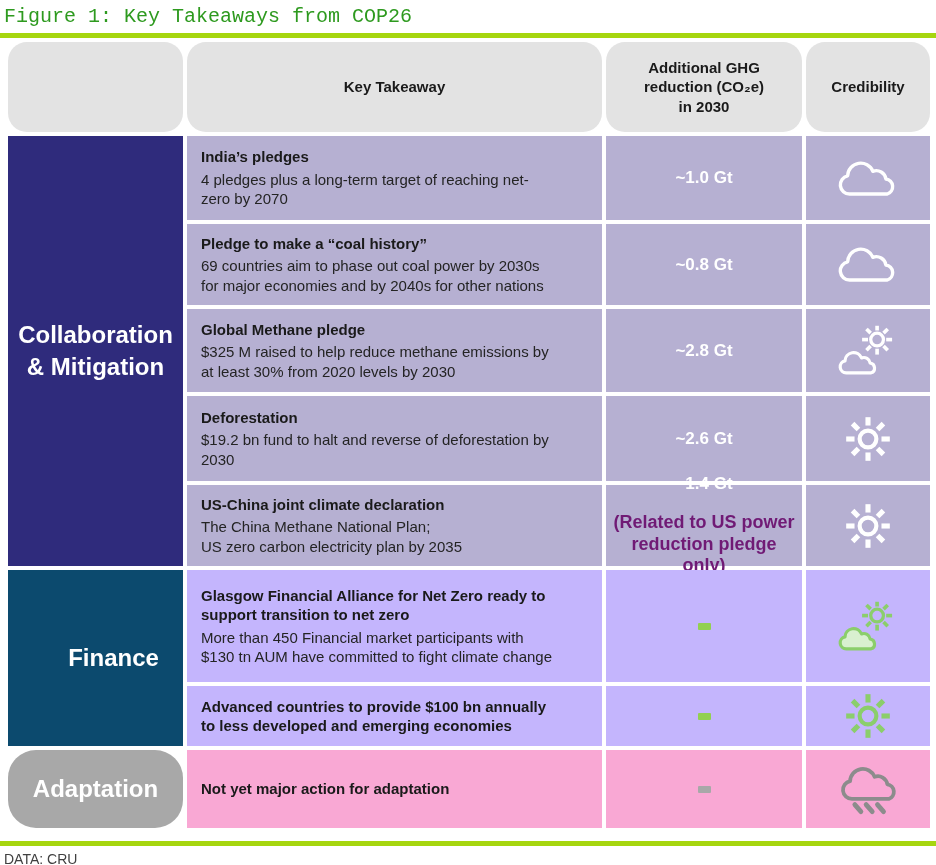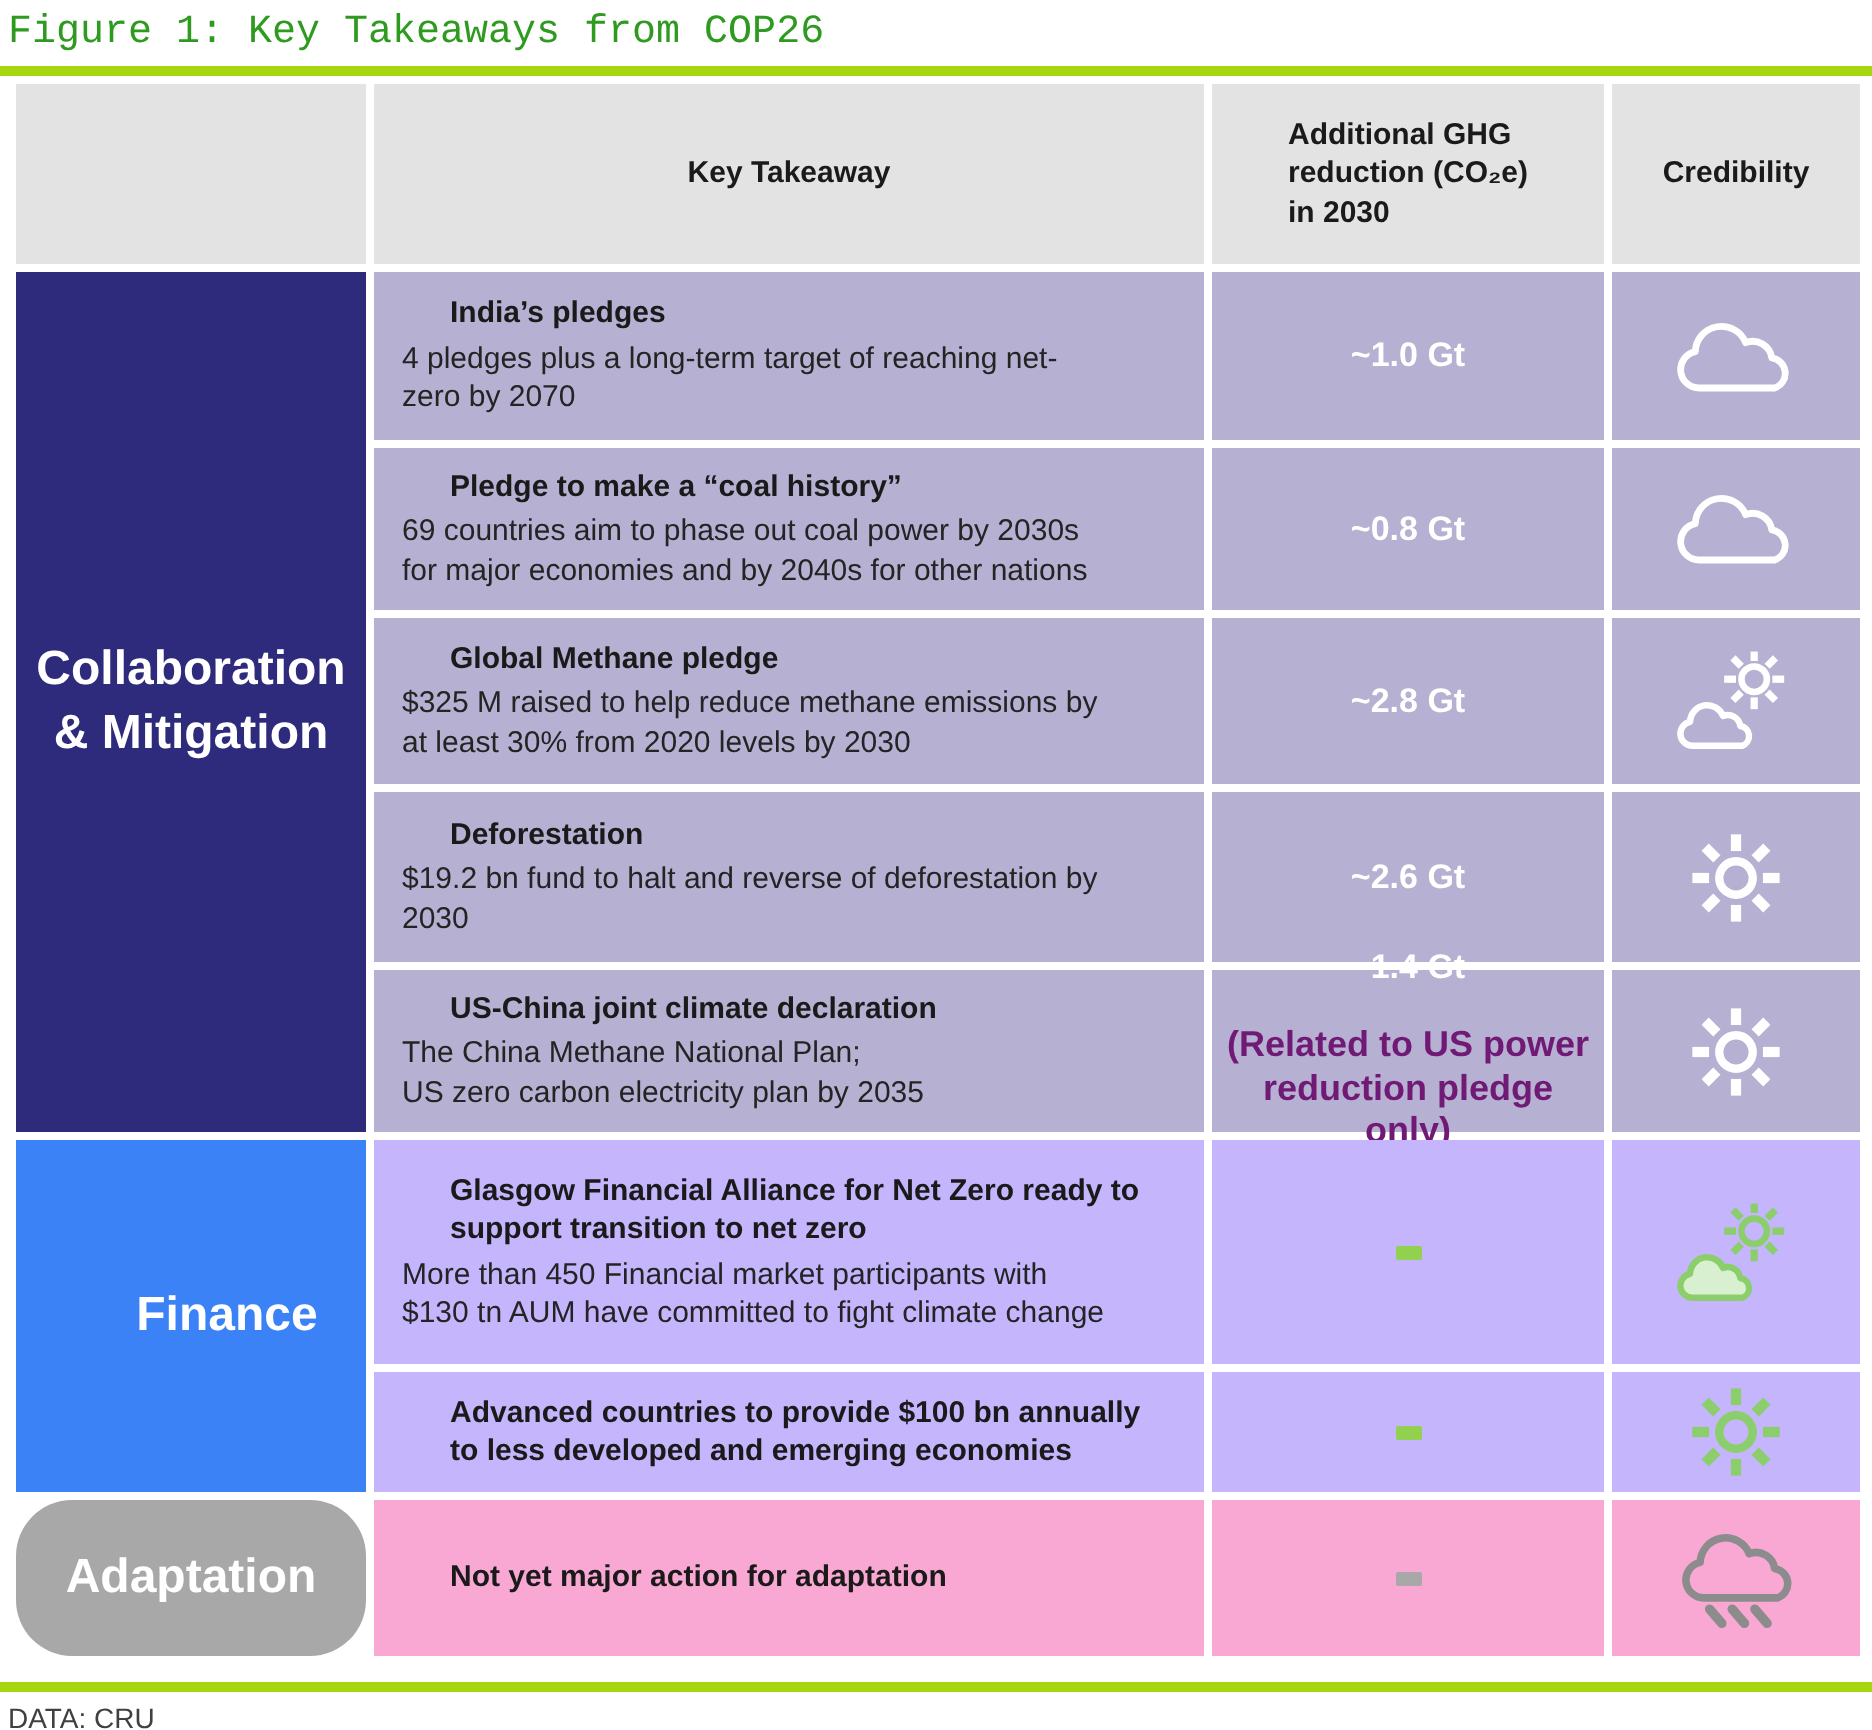--- a/index.html
+++ b/index.html
@@ -13,41 +13,41 @@
   .accent-line { height: 5px; background: #a6d60f; width: 936px; }
   .grid {
     margin: 4px 0 0 8px; width: 922px;
     display: grid;
     grid-template-columns: 175px 415px 196px 124px;
     grid-template-rows: 90px 84px 81px 83px 85px 81px 112px 60px 78px;
     gap: 4px;
   }
   .hcell {
     background:#e3e3e3; display:flex; align-items:center; justify-content:center;
-    font-weight:bold; font-size:15px; line-height:1.3;
+    text-align:center; font-weight:bold; font-size:15px; line-height:1.3;border-radius:19px;
   }
   .pre { white-space: pre-line; }
   .cat {
     display:flex; align-items:center; justify-content:center; text-align:center;
     font-weight:bold; font-size:24px; color:#ffffff; line-height:1.35; grid-column:1;
   }
   .cat-navy  { background:#2f2b7c; grid-row: 2 / span 5; }
-  .cat-green { background:#3b82f6; grid-row: 7 / span 2; padding-left: 36px; }
+  .cat-green { background:#0c4a6e; grid-row: 7 / span 2; padding-left: 36px; }
   .cat-gray  { background:#a8a8a8; grid-row: 9; border-radius: 28px; }
   .r2{grid-row:2}.r3{grid-row:3}.r4{grid-row:4}.r5{grid-row:5}
   .r6{grid-row:6}.r7{grid-row:7}.r8{grid-row:8}.r9{grid-row:9}
   .take  { grid-column:2; display:flex; flex-direction:column; justify-content:center;
            padding: 6px 10px 6px 14px; }
   .ghgc  { grid-column:3; display:flex; flex-direction:column; align-items:center;
            justify-content:center; text-align:center; padding: 2px; }
   .credc { grid-column:4; display:flex; align-items:center; justify-content:center; }
   .bg-purple { background:#b6b0d2; }
   .bg-lgreen { background:#c4b5fd; }
   .bg-lgray  { background:#f9a8d4; }
-  .row-title { font-weight:bold; font-size:15px; line-height:1.3;margin-left:24px; }
+  .row-title { font-weight:bold; font-size:15px; line-height:1.3; }
   .row-body  { font-size:15px; line-height:1.3; margin-top:3px; color:#242424; }
   .ghg-value { color:#ffffff; font-weight:bold; font-size:17px; }
   .ghg-note  { color:#701a75; font-weight:bold; font-size:18px; line-height:1.2; margin-top:18px; }
   .dash { font-size:0; line-height:0; }
   .dash::after { content:""; display:inline-block; width:13px; height:7px; border-radius:1px; }
   .dash-green::after { background:#92d050; }
   .dash-gray::after  { background:#a8a8a8; }
   .ic-white { color:#ffffff; --cell:#b6b0d2; }
   .ic-green { color:#8bce6b; --cell:#d9f0d0; }
   .ic-gray  { color:#8c8c8c; --cell:#e3e3e3; }

